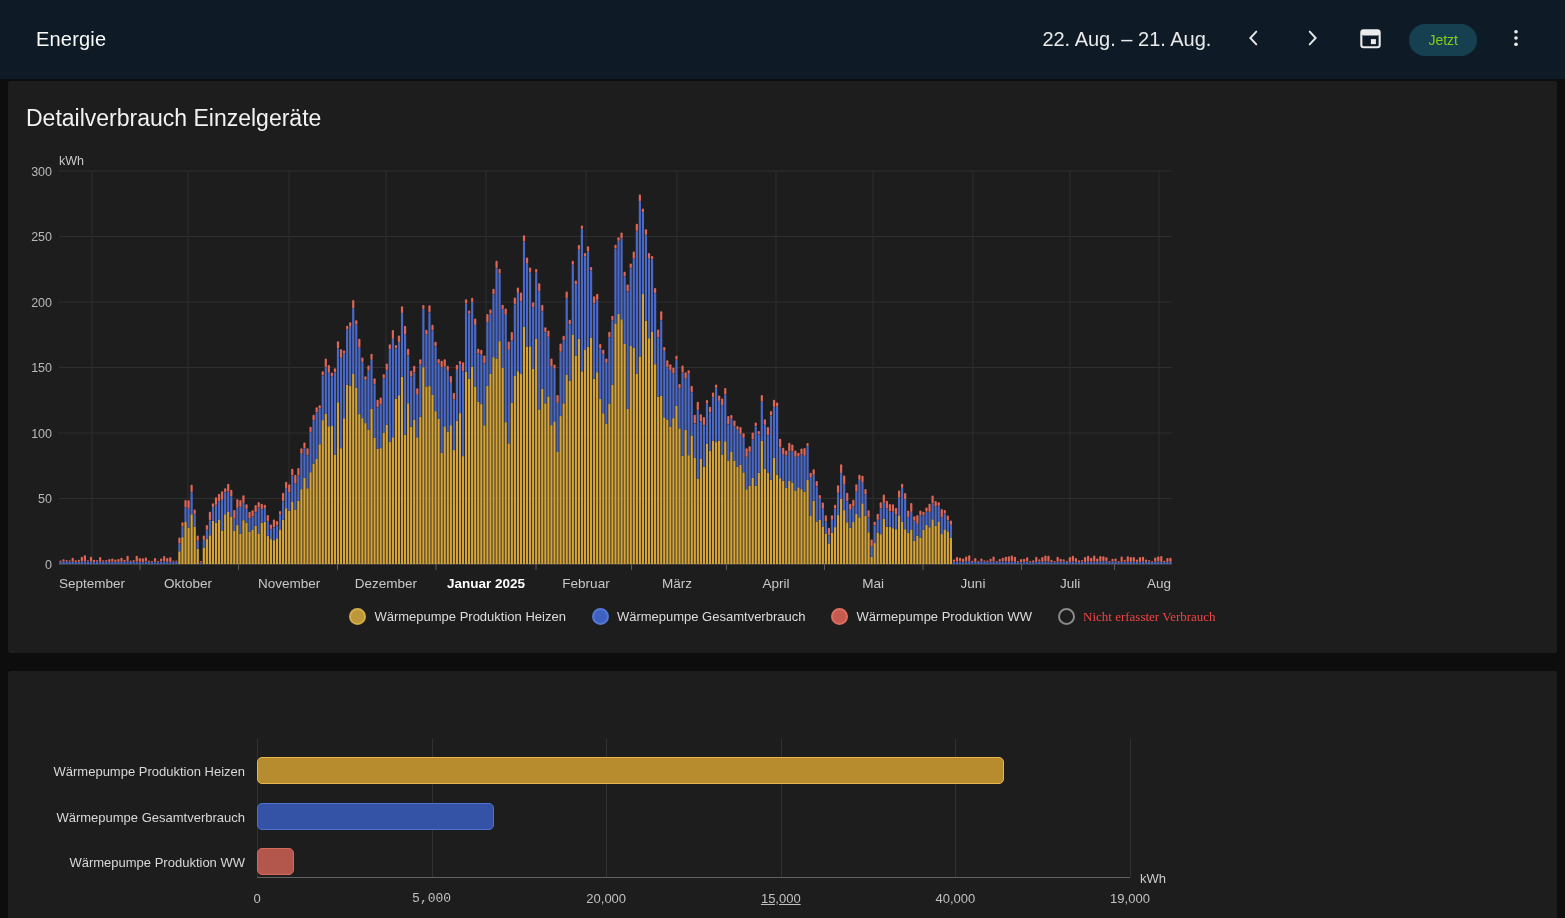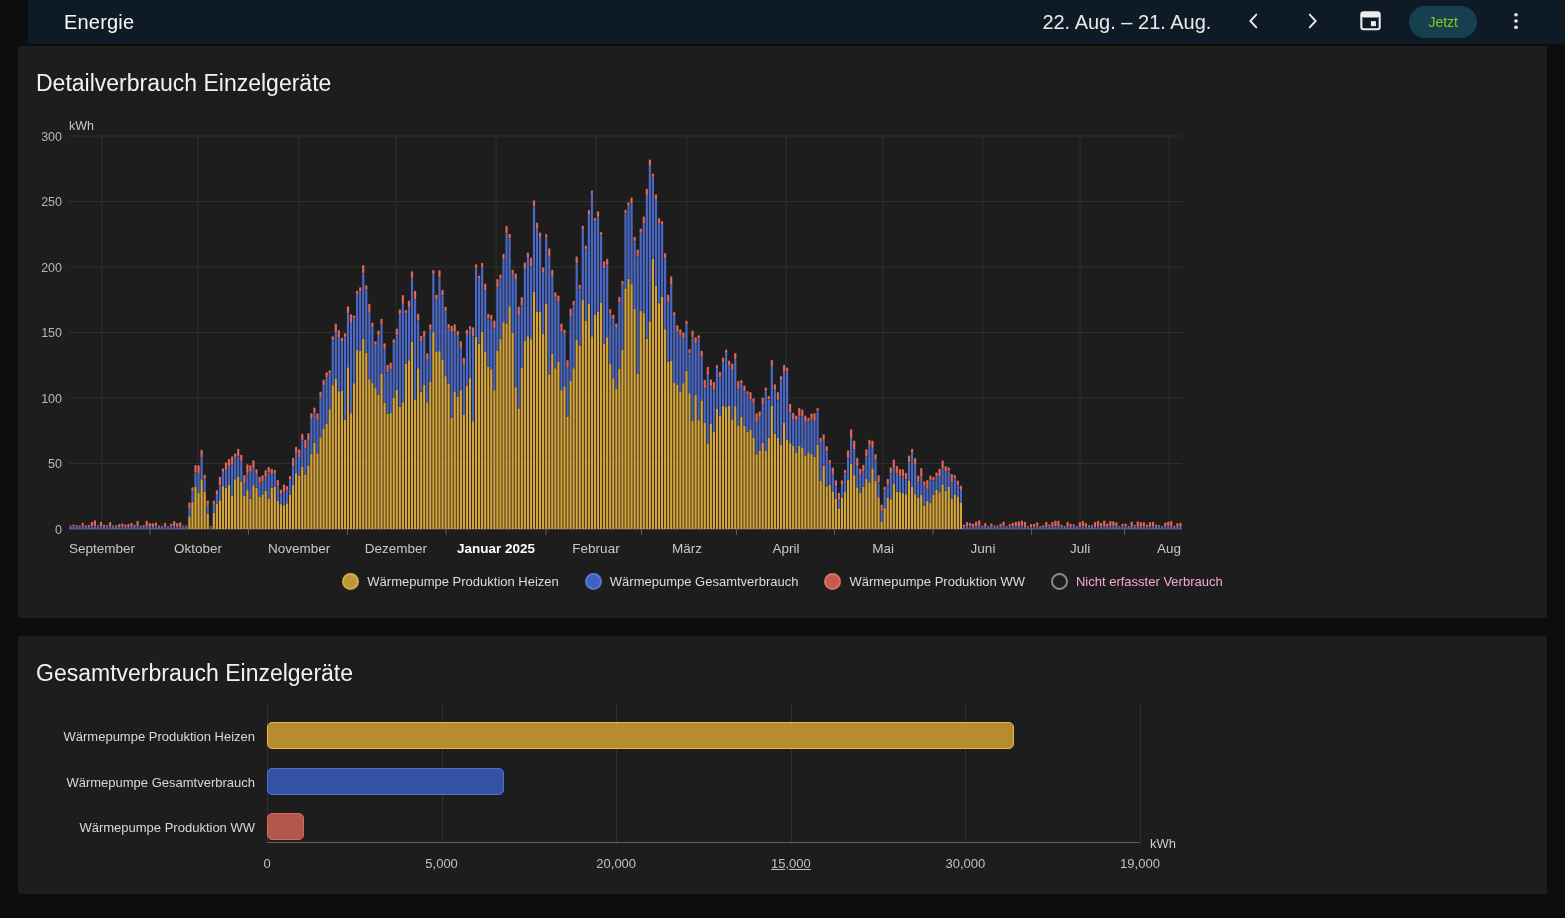--- a/index.html
+++ b/index.html
@@ -1,44 +1,44 @@
 <!DOCTYPE html>
 <html><head>
 <meta charset="utf-8">
 <style>
   * { box-sizing: border-box; margin: 0; padding: 0; }
   html,body { width:1565px; height:918px; overflow:hidden; background:#0d0d0d;
     font-family:"Liberation Sans", sans-serif; }
 
   
-  header { height:44px; background:#0e1b26; display:flex; align-items:center;margin-left:28px; }
+  header { height:79px; background:#0e1b26; display:flex; align-items:center; }
   .app-title { margin-left:36px; font-size:20px; color:#fafafa; letter-spacing:.2px; }
   .header-right { margin-left:auto; display:flex; align-items:center; margin-right:20px;justify-content:flex-end; }
   .date-range { font-size:20px; color:#e9e9e9; margin-right:14px; }
   .iconbtn { width:42px; height:42px; background:transparent; border:none; cursor:pointer;
     display:flex; align-items:center; justify-content:center; margin:0 8px; }
   .pill { height:32px; padding:0 19px; border:none; border-radius:16px; background:#16404f;
     color:#84cc16; font-size:14px; font-weight:500; cursor:pointer; margin:0 10px;
     font-family:"Liberation Sans", sans-serif; }
 
   
   main { padding-top:2px; }
-  .card { position:relative; margin:0 18px; background:#1d1d1d; border-radius:2px; }
+  .card { position:relative; margin:0 8px; background:#1d1d1d; border-radius:2px; }
   .card h2 { position:absolute; left:18px; top:24px; font-size:23px; font-weight:400; color:#f2f2f2; }
   .card-detail { height:572px; }
   .card-total  { height:258px; margin-top:18px; }
 
   
   #detailChart { position:absolute; left:0; top:0; }
   .legend { position:absolute; left:0; top:527px; width:100%; display:flex;
     justify-content:center; align-items:center; gap:26px; }
   .legend-item { display:flex; align-items:center; gap:8px; cursor:pointer; }
   .legend-item .dot { width:17px; height:17px; border-radius:50%; border:2px solid #888; }
   .legend-item .llabel { font-size:13px; color:#dcdcdc; }
-  .legend-item.inactive .llabel { color:#f9a8d4; }
+  .legend-item.inactive .llabel { color:#ef4444;font-family:Liberation Serif, serif; }
 
   
   .hchart { position:absolute; inset:0; }
   .hgrid { position:absolute; left:249px; top:68px; width:873px; height:138px; }
   .hgrid .vline { position:absolute; top:0; bottom:0; width:1px; background:#323232; }
   .hrow { position:absolute; left:0; width:100%; height:27px; }
   .hlabel { position:absolute; left:0; width:243px; text-align:right; padding-right:6px;
     font-size:13px; color:#d8d8d8; top:50%; transform:translateY(-50%); }
   .htrack { position:absolute; left:249px; width:873px; height:27px; top:0; }
   .hbar { height:100%; border-radius:5px; border:1.5px solid; }
@@ -1143,21 +1143,20 @@
         <span class="llabel">Wärmepumpe Produktion WW</span>
       </div>
       <div class="legend-item inactive">
         <span class="dot" style="background: transparent; border-color: rgb(138, 138, 138);"></span>
         <span class="llabel">Nicht erfasster Verbrauch</span>
       </div>
     </div>
   </section>
 
   <section class="card card-total">
-    <h2>Gesamtverbrauch Einzelgeräte</h2>
     <div class="hchart">
       <div class="hgrid" id="hgrid">
           <div class="vline" style="left: 0%;"></div>
           <div class="vline" style="left: 20%;"></div>
           <div class="vline" style="left: 40%;"></div>
           <div class="vline" style="left: 60%;"></div>
           <div class="vline" style="left: 80%;"></div>
           <div class="vline" style="left: 100%;"></div>
         </div>
 
@@ -1176,22 +1175,22 @@
       <div class="hrow" style="top:177px">
         <div class="hlabel">Wärmepumpe Produktion WW</div>
         <div class="htrack">
             <div class="hbar" style="width: 4.2%; background: rgb(179, 87, 76); border-color: rgb(212, 105, 92);"></div>
           </div>
       </div>
 
       <div class="haxis"></div>
       <div class="hticks" id="hticks">
           <span style="left: 0%;">0</span>
-          <span style="left: 20%;">5,000</span>
+          <span style="left: 20%; font-family: Liberation Mono, monospace;">5,000</span>
           <span style="left: 40%;">20,000</span>
           <span style="left: 60%; text-decoration: underline;">15,000</span>
-          <span style="left: 80%;">30,000</span>
+          <span style="left: 80%;">40,000</span>
           <span style="left: 100%;">19,000</span>
         </div>
       <div class="hunit">kWh</div>
     </div>
   </section>
 </main>
 
 </body></html>

